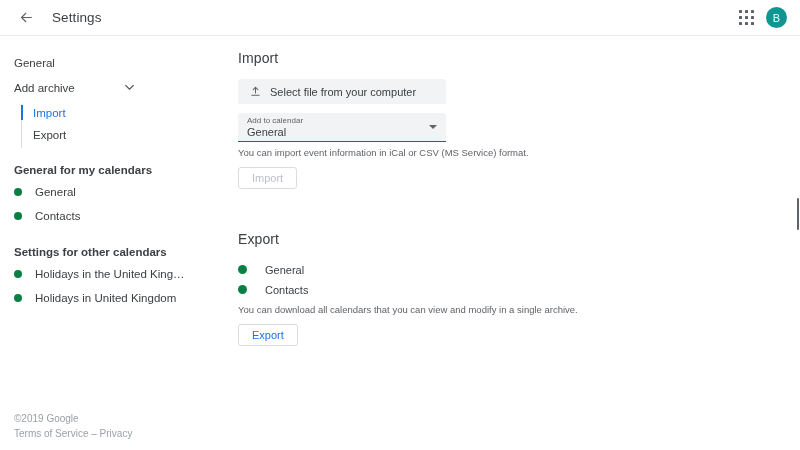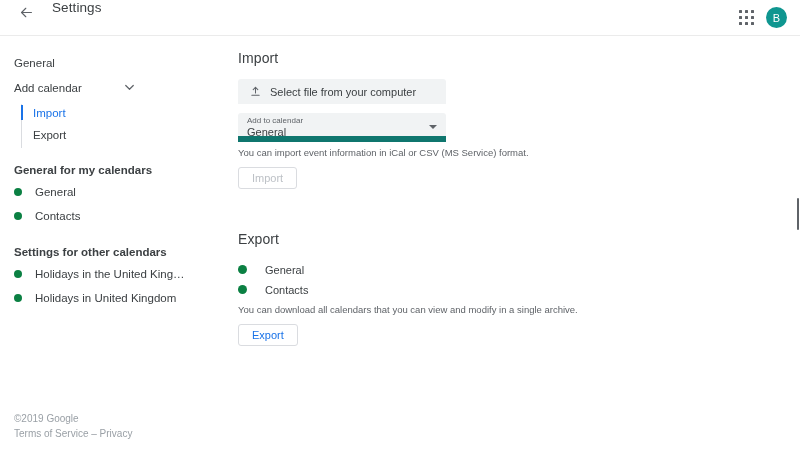--- a/index.html
+++ b/index.html
@@ -10,21 +10,21 @@
     font-family: "Liberation Sans", sans-serif;
     overflow: hidden;
   }
   #app { position: relative; width: 800px; height: 450px; background:#fff; }
 
   
   .header {
     position: absolute; top: 0; left: 0; width: 800px; height: 36px;
     background: #ffffff;
     border-bottom: 1px solid #ebebeb;
-    display: flex; 
+    display: flex; align-items: center;
   }
   .back-arrow {
     width: 24px; height: 24px; margin-left: 14px;
     display: flex; align-items: center; justify-content: center;
     cursor: pointer;
   }
   .header-title {
     margin-left: 14px;
     font-size: 13.5px;
     color: #3c4043;
@@ -123,21 +123,21 @@
     width: 208px; height: 25px; background: #f1f3f4;
     border-radius: 3px 3px 0 0;
     display: flex; align-items: center; padding-left: 12px;
     cursor: pointer; margin-bottom: 9px;
   }
   .upload-icon { margin-right: 9px; display: flex; align-items: center; }
   .file-text { font-size: 11px; color: #3c4043; text-align: center; }
 
   .select-field {
     width: 208px; height: 29px; background: #f1f3f4;
-    border-bottom: 6px solid #0f766e;
+    border-bottom: 1px solid #0f766e;
     border-radius: 3px 3px 0 0;
     position: relative; padding-left: 9px; padding-top: 3px;
     cursor: pointer;
   }
   .select-label { font-size: 8px; color: #5f6368; line-height: 10px; }
   .select-value { font-size: 11px; color: #3c4043; line-height: 13px; }
   .select-arrow {
     position: absolute; right: 9px; top: 12px;
     width: 0; height: 0;
     border-left: 4px solid transparent; border-right: 4px solid transparent;
@@ -197,21 +197,21 @@
     </div>
   </div>
 
   <div class="sidebar">
 
     <div class="nav-item">
       <span>General</span>
     </div>
 
     <div class="nav-item">
-      <span>Add calendar</span>
+      <span>Add archive</span>
       <span class="chev">
         <svg width="9" height="6" viewBox="0 0 12 8" fill="none" stroke="#5f6368" stroke-width="1.6" stroke-linecap="round" stroke-linejoin="round">
             <polyline points="1 2 6 7 11 2"></polyline>
           </svg>
       </span>
     </div>
 
 
     <div class="sub-wrap">
       <div class="sub-rail"></div>

